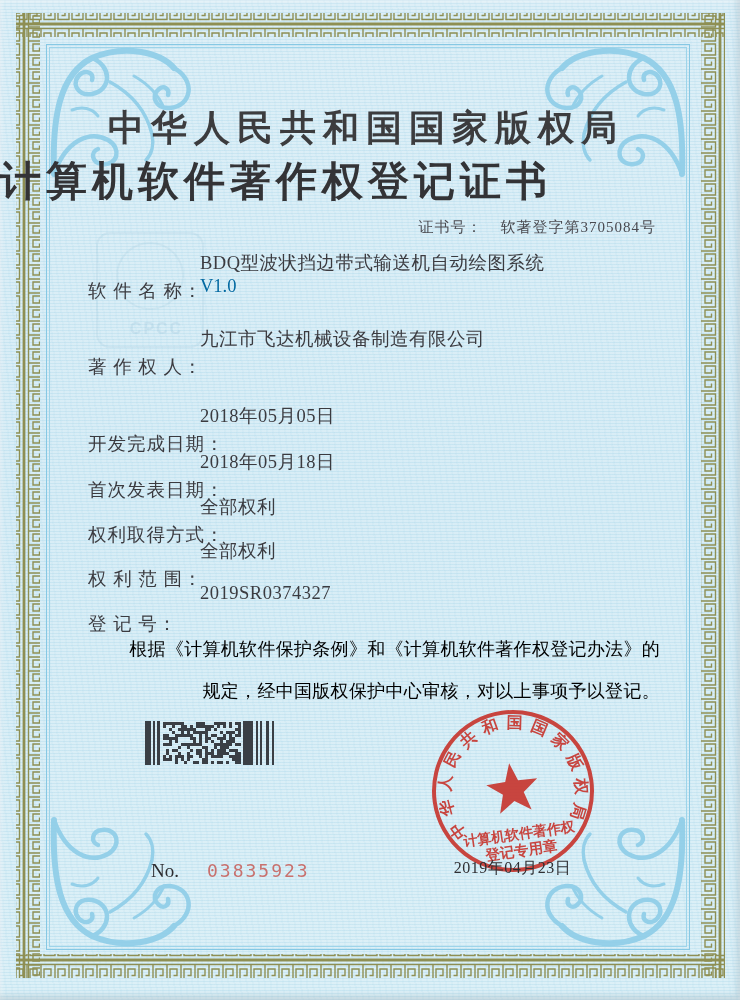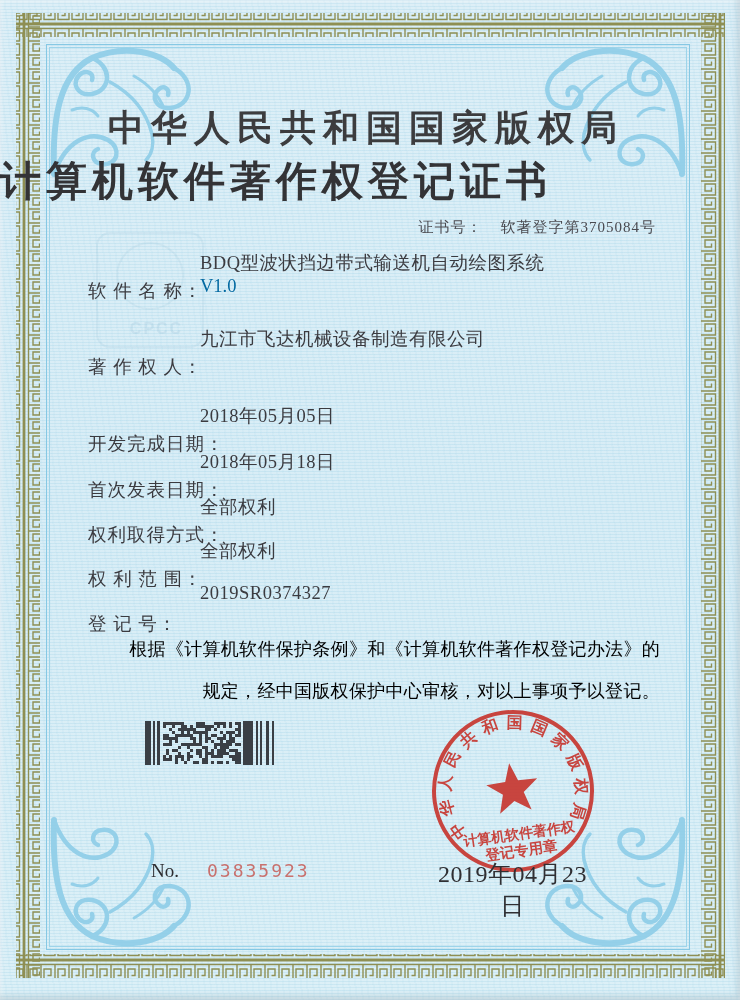--- a/index.html
+++ b/index.html
@@ -68,21 +68,21 @@
     font-size:18px;color:#000000;line-height:42px;text-indent:2.1em;
     letter-spacing:.3px;
     text-align:right;
   }
 
   .barcode{position:absolute;left:145px;top:721px;}
 
   .seal{position:absolute;left:428px;top:706px;width:170px;height:170px;opacity:.92;transform:rotate(-8deg);}
   .seal-date{
     position:absolute;left:430px;top:858px;width:165px;text-align:center;
-    font-size:24px;color:#2f2f33;letter-spacing:.5px;
+    font-size:16px;color:#2f2f33;letter-spacing:.5px;
   }
   .serial{position:absolute;left:151px;top:860px;font-size:19px;color:#2c2c30;}
   .serial .num{color:#c8716e;letter-spacing:2px;margin-left:28px;font-family:"DejaVu Sans Mono","Liberation Mono",monospace;font-size:18px;}
 </style>
 </head>
 <body>
 
 <div class="paper"></div>
 
 <svg class="frame-svg" width="740" height="1000">

